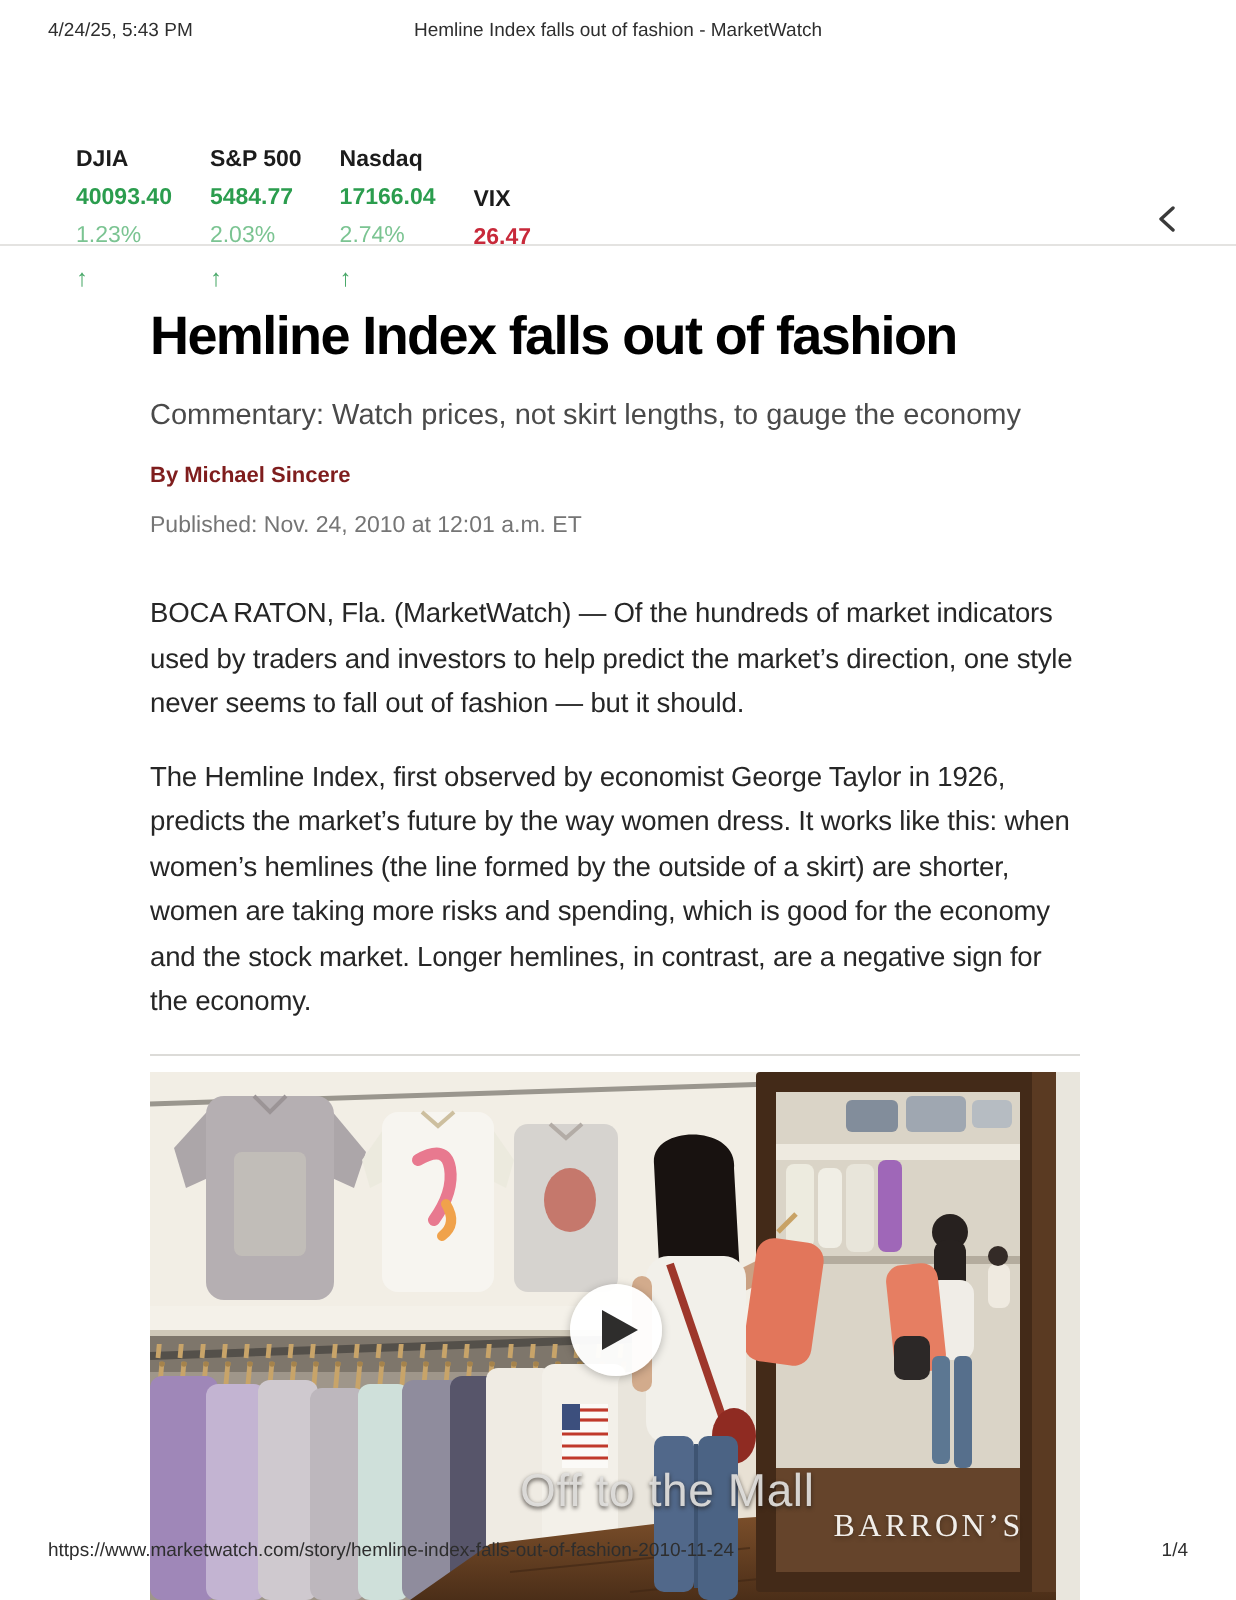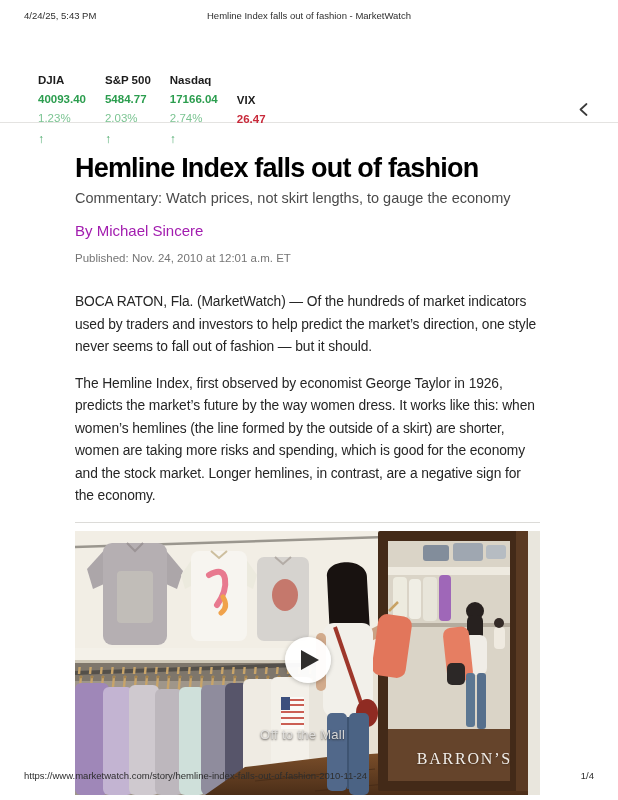--- a/index.html
+++ b/index.html
@@ -32,38 +32,38 @@
   .ticker-carousel{margin-left:auto;display:flex;gap:15px;align-items:center;}
   .chev-btn{width:14px;height:14px;display:flex;align-items:center;justify-content:center;
     cursor:pointer;background:none;border:none;padding:0;}
   .chev-btn svg{display:block;}
 
   
   .article{position:absolute;top:146px;left:75px;width:465px;color:#242424;}
   .kicker{font-size:10px;font-weight:700;letter-spacing:.6px;color:#2b2b2b;cursor:pointer;}
   .headline{margin:6px 0 0;font-size:27px;line-height:33px;font-weight:800;
     letter-spacing:-.8px;color:#000000;}
-  .subhead{margin-top:4px;font-size:14.5px;line-height:19px;color:#4a4a4a;}
-  .byline{margin-top:14px;font-size:15px;color:#a21caf;cursor:pointer;}
+  .subhead{margin-top:14px;font-size:14.5px;line-height:19px;color:#4a4a4a;}
+  .byline{margin-top:14px;font-size:11px;color:#7f1d1d;cursor:pointer;font-weight:bold;}
   .published{margin-top:13px;font-size:11.5px;color:#757575;}
   .body-copy p{margin:0;font-size:13.8px;line-height:22.5px;letter-spacing:-.1px;color:#262626;}
   .body-copy p.p1{margin-top:27px;}
   .body-copy p.p2{margin-top:14px;}
   .divider{margin-top:14px;border:none;border-top:1px solid #dcdbd8;height:0;}
 
   
   .video-figure{margin-top:8px;}
   .video-thumb{position:relative;width:465px;height:264px;overflow:hidden;cursor:pointer;
     background:#e8e1d4;}
   .video-thumb svg.scene{position:absolute;left:0;top:0;}
   .play-button{position:absolute;left:210px;top:106px;width:46px;height:46px;border-radius:50%;
     background:rgba(255,255,255,.96);display:flex;align-items:center;justify-content:center;
     box-shadow:0 1px 4px rgba(0,0,0,.25);}
   .play-button svg{display:block;margin-left:4px;}
-  .overlay-title{position:absolute;left:185px;top:196px;font-size:13px;font-weight:400;
+  .overlay-title{position:absolute;left:185px;top:196px;font-size:23px;font-weight:400;
     color:rgba(225,224,222,.93);text-shadow:0 1px 2px rgba(35,30,25,.75);letter-spacing:.3px;}
   .watermark{position:absolute;right:28px;top:219px;font-family:"Liberation Serif",serif;
     font-size:16px;letter-spacing:1.8px;color:rgba(250,248,244,.95);
     text-shadow:0 1px 2px rgba(40,30,20,.5);}
 </style>
 </head>
 <body>
 
 <div class="print-header">
   <span class="ph-date">4/24/25, 5:43 PM</span>

